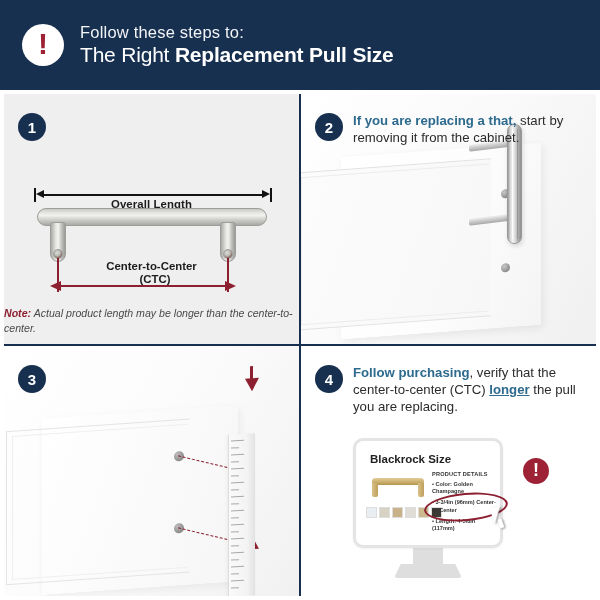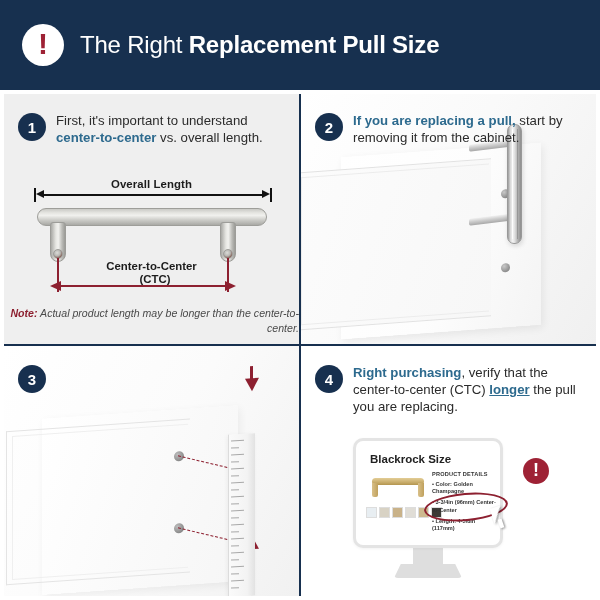--- a/index.html
+++ b/index.html
@@ -40,21 +40,21 @@
   }
   .header-text { color:#ffffff; }
   .header-kicker {
     font-size:16.5px;
     font-weight:400;
     letter-spacing:.2px;
     margin-bottom:1px;
     color:#f2f4f7;
   }
   .header-title {
-    font-size:24px;
+    font-size:21px;
     font-weight:400;
     letter-spacing:-.2px;
     white-space:nowrap;
   }
   .header-title .strong { font-weight:bold; }
 
   
   .grid {
     position:absolute; left:0; top:90px;
     width:600px; height:510px;
@@ -138,21 +138,21 @@
   }
   .dim-ol .cap-l { left:0; }
   .dim-ol .cap-r { right:0; }
   .dim-ol .arw {
     position:absolute; top:4.2px; width:0; height:0;
     border-top:4.2px solid transparent; border-bottom:4.2px solid transparent;
   }
   .dim-ol .arw.l { left:2px; border-right:8px solid #111; }
   .dim-ol .arw.r { right:2px; border-left:8px solid #111; }
   .dim-ol-label {
-    position:absolute; left:0; right:0; top:2px;
+    position:absolute; left:0; right:0; top:22px;
     text-align:center;
   }
   .dim-ol-label span {
     background:#efefef; padding:0 7px;
     font-size:11.4px; font-weight:bold; color:#1c1c1c;
     letter-spacing:.1px;
   }
 
   
   .ctc-lead {
@@ -177,21 +177,21 @@
     position:absolute; left:0; width:295px; top:101px;
     text-align:center;
     font-size:11.4px; font-weight:bold; color:#1c1c1c;
     pointer-events:none;
     padding-left:7px;
   }
   .ctc-label2 span { background:#efefef; padding:0 5px; }
 
   .note {
     position:absolute; left:0; width:295px; top:134px;
-    text-align:right;
+    text-align:left;
     font-size:10.6px; line-height:14.5px;
     font-style:italic; color:#4a4a4a;
   }
   .note .nb { color:#8d2030; font-weight:bold; font-style:italic; }
 
   
   .scene2 {
     position:absolute; left:0; top:0; width:295px; height:250px;
     background:linear-gradient(120deg,#ffffff 0%,#fafafa 45%,#f0f0f0 100%);
   }
@@ -392,32 +392,32 @@
 </head>
 <body>
 
 <div class="infographic">
 
   <div class="header">
     <div class="alert-badge">
       <span class="bang">!</span>
     </div>
     <div class="header-text">
+      <div class="header-kicker">Follow these steps to:</div>
       <div class="header-title"><span>The Right </span><span class="strong">Replacement Pull Size</span></div>
     </div>
   </div>
 
   <div class="grid">
     <div class="vline"></div>
     <div class="hline"></div>
 
     <div class="panel p1">
       <div class="step-head">
         <div class="step-num">1</div>
-        <div class="step-copy"><span>First, it's important to understand </span><span class="accent">center-to-center</span><span> vs. overall length.</span></div>
       </div>
 
       <div class="diagram1">
         <div class="dim-ol">
           <div class="cap-l"></div>
           <div class="cap-r"></div>
           <div class="line"></div>
           <div class="arw l"></div>
           <div class="arw r"></div>
         </div>
@@ -453,21 +453,21 @@
           <div class="cab-inner2"></div>
           <div class="screw s1"></div>
           <div class="screw s2"></div>
         </div>
         <div class="pull-stem t1"></div>
         <div class="pull-stem t2"></div>
         <div class="pull-bar"></div>
       </div>
       <div class="step-head">
         <div class="step-num">2</div>
-        <div class="step-copy"><span class="accent">If you are replacing a pull,</span><span> start by removing it from the cabinet.</span></div>
+        <div class="step-copy"><span class="accent">If you are replacing a that,</span><span> start by removing it from the cabinet.</span></div>
       </div>
     </div>
 
     <div class="panel p3">
       <div class="scene3">
         <div class="cab3">
           <div class="cab3-inner"></div>
           <div class="cab3-inner2"></div>
           <div class="hole3 h1"></div>
           <div class="hole3 h2"></div>
@@ -504,21 +504,21 @@
           </div>
       </div>
       <div class="step-head">
         <div class="step-num">3</div>
       </div>
     </div>
 
     <div class="panel p4">
       <div class="step-head">
         <div class="step-num">4</div>
-        <div class="step-copy"><span class="accent">Right purchasing</span><span>, verify that the center-to-center (CTC) </span><span class="accent-u">longer</span><span> the pull you are replacing.</span></div>
+        <div class="step-copy"><span class="accent">Follow purchasing</span><span>, verify that the center-to-center (CTC) </span><span class="accent-u">longer</span><span> the pull you are replacing.</span></div>
       </div>
 
       <div class="scene4">
         <div class="mon-neck"></div>
         <div class="mon-base"></div>
         <div class="monitor">
           <div class="prod-title">Blackrock Size</div>
           <div class="prod-img">
             <div class="hb"></div>
             <div class="hl"></div>

